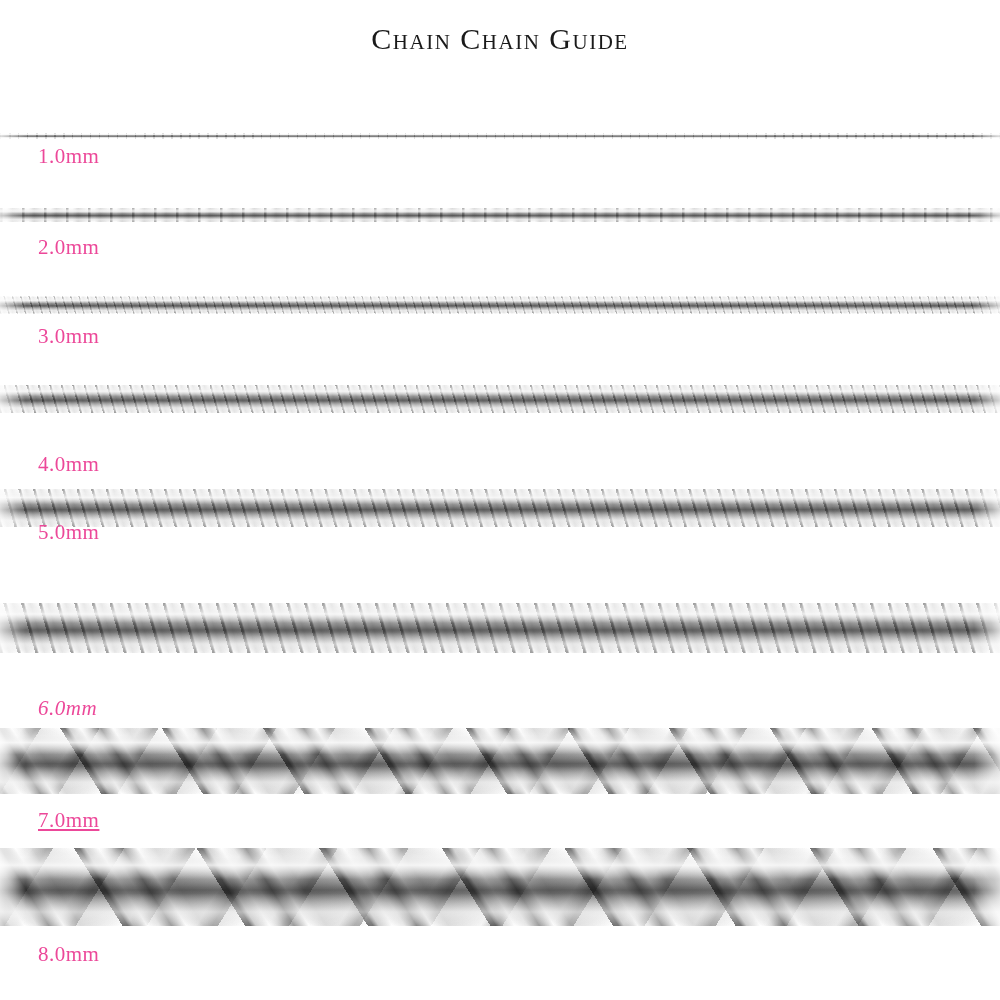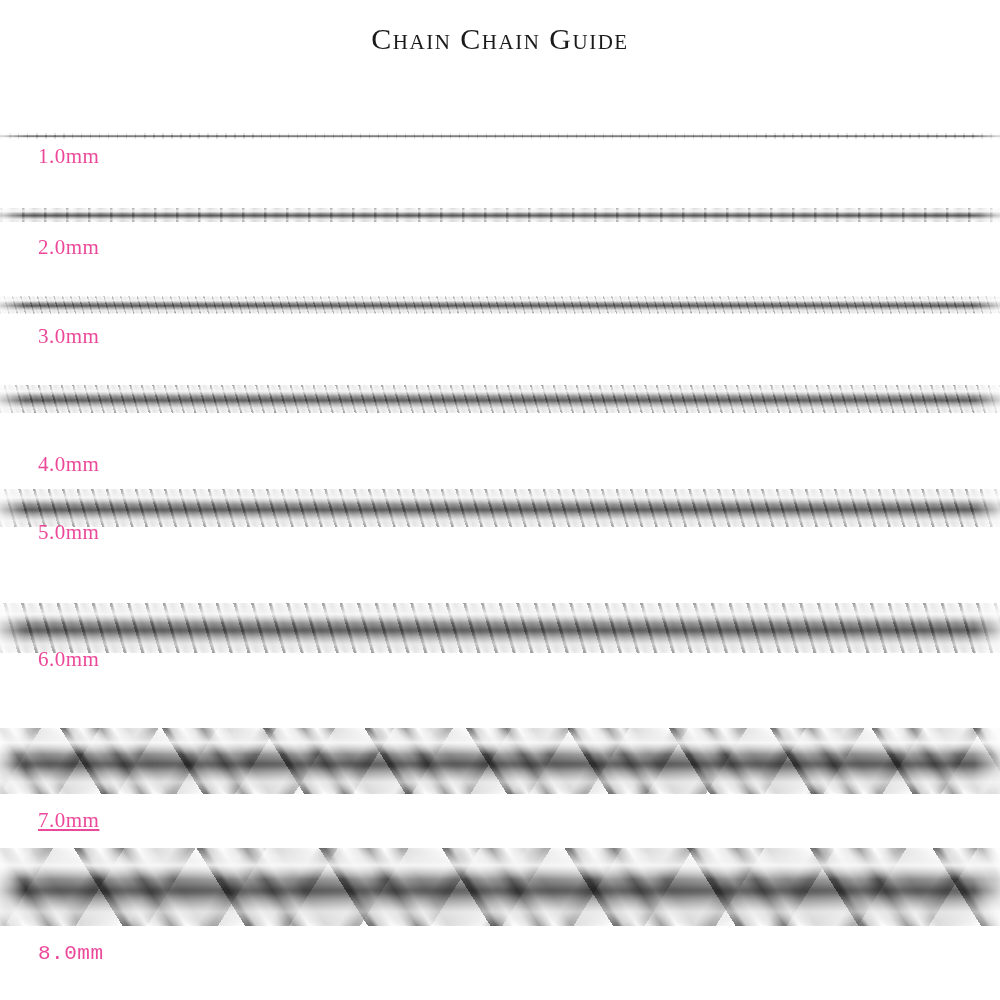--- a/index.html
+++ b/index.html
@@ -146,29 +146,29 @@
         <div class="gloss" style="height: 38px;"></div>
         <div class="fade-ends"></div>
       </div>
       <div class="chain-label" style="top: 520px;">5.0mm</div>
       <div class="chain-strip" style="top: 596px; height: 64px;">
         <div class="band" style="height: 50px;"></div>
         <div class="links" style="height: 50px; background: repeating-linear-gradient(74deg, rgba(45, 45, 45, 0.55) 0px, rgba(45, 45, 45, 0.55) 2px, rgba(255, 255, 255, 0.7) 3.7px, rgba(150, 150, 150, 0.25) 8.8px, rgba(255, 255, 255, 0) 17px);"></div>
         <div class="gloss" style="height: 50px;"></div>
         <div class="fade-ends"></div>
       </div>
-      <div class="chain-label" style="top: 647px;">6.0mm</div>
+      <div class="chain-label" style="top: 696px; font-style: italic;">6.0mm</div>
       <div class="chain-strip" style="top: 722px; height: 78px;">
         <div class="band" style="height: 66px;"></div>
         <div class="links" style="height: 66px; background: repeating-linear-gradient(58deg, rgba(25, 25, 25, 0.72) 0px, rgba(25, 25, 25, 0.72) 3.9px, rgba(90, 90, 90, 0.35) 7.7px, rgba(255, 255, 255, 0.92) 17.2px, rgba(200, 200, 200, 0.45) 25.8px, rgba(40, 40, 40, 0.55) 34.4px, rgba(255, 255, 255, 0.85) 44.7px, rgba(120, 120, 120, 0.3) 56.8px, rgba(255, 255, 255, 0) 86px), repeating-linear-gradient(-58deg, rgba(20, 20, 20, 0.4) 0px, rgba(20, 20, 20, 0.4) 4.3px, rgba(255, 255, 255, 0.55) 15.5px, rgba(255, 255, 255, 0) 49.9px);"></div>
         <div class="gloss" style="height: 66px;"></div>
         <div class="fade-ends"></div>
       </div>
       <div class="chain-label" style="top: 808px; text-decoration: underline;">7.0mm</div>
       <div class="chain-strip" style="top: 842px; height: 90px;">
         <div class="band" style="height: 78px;"></div>
         <div class="links" style="height: 78px; background: repeating-linear-gradient(58deg, rgba(25, 25, 25, 0.72) 0px, rgba(25, 25, 25, 0.72) 4.7px, rgba(90, 90, 90, 0.35) 9.4px, rgba(255, 255, 255, 0.92) 20.8px, rgba(200, 200, 200, 0.45) 31.2px, rgba(40, 40, 40, 0.55) 41.6px, rgba(255, 255, 255, 0.85) 54.1px, rgba(120, 120, 120, 0.3) 68.6px, rgba(255, 255, 255, 0) 104px), repeating-linear-gradient(-58deg, rgba(20, 20, 20, 0.4) 0px, rgba(20, 20, 20, 0.4) 5.2px, rgba(255, 255, 255, 0.55) 18.7px, rgba(255, 255, 255, 0) 60.3px);"></div>
         <div class="gloss" style="height: 78px;"></div>
         <div class="fade-ends"></div>
       </div>
-      <div class="chain-label" style="top: 942px; font-family: Liberation Mono, monospace;">8.0mm</div>
+      <div class="chain-label" style="top: 942px;">8.0mm</div>
     </div>
 </div>
 
 </body></html>

